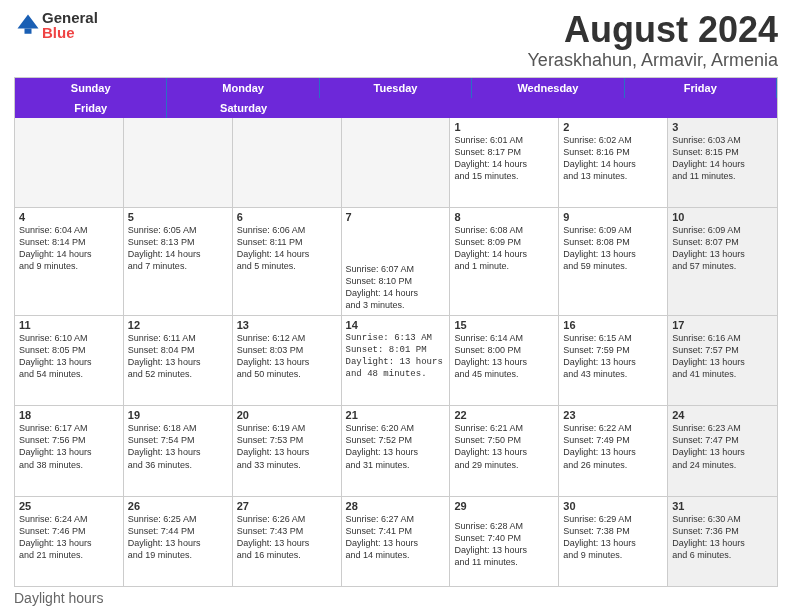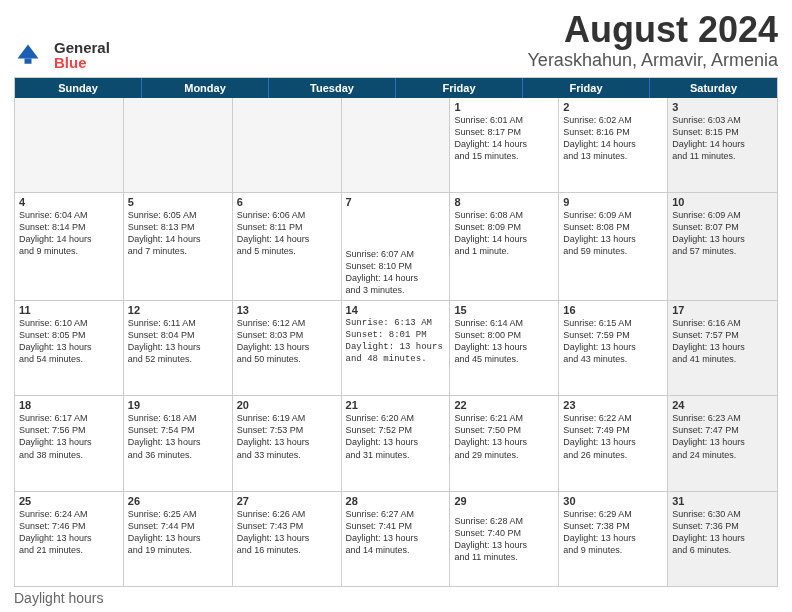--- a/index.html
+++ b/index.html
@@ -19,22 +19,21 @@
     }
     .header {
       display: flex;
       justify-content: space-between;
       align-items: flex-start;
       margin-bottom: 6px;
     }
     .logo {
       display: flex;
       align-items: center;
-      gap: 12px;
-      margin-top: 30px;
+      gap: 0;
     }
     .logo-text {
       display: flex;
       flex-direction: column;
       line-height: 1;
     }
     .logo-general {
       font-size: 15px;
       font-weight: bold;
       color: #333;
@@ -62,22 +61,22 @@
       color: #555;
     }
     .calendar {
       flex: 1;
       display: flex;
       flex-direction: column;
       border: 1px solid #ccc;
     }
     .cal-header {
       display: grid;
-      grid-template-columns: repeat(6, 1fr);
-      background: #0c4a6e;
+      grid-template-columns: repeat(5, 1fr);
+      background: #6d28d9;
     }
     .cal-header-cell {
       color: #fff;
       font-size: 11px;
       font-weight: bold;
       text-align: center;
       padding: 4px 2px;
       border-right: 1px solid #2a6fc4;
     }
     .cal-header-cell:last-child { border-right: none; }
@@ -142,20 +141,21 @@
       <div class="month-title">August 2024</div>
       <div class="location">Yeraskhahun, Armavir, Armenia</div>
     </div>
   </div>
 
   <div class="calendar">
     <div class="cal-header">
     <div class="cal-header-cell">Sunday</div>
         <div class="cal-header-cell">Monday</div>
         <div class="cal-header-cell">Tuesday</div>
+        <div class="cal-header-cell">Wednesday</div>
         <div class="cal-header-cell">Friday</div>
         <div class="cal-header-cell">Friday</div>
         <div class="cal-header-cell">Saturday</div>
       </div>
     <div class="cal-body">
     <div class="cal-row">
           <div class="cal-cell empty"></div>
           <div class="cal-cell empty"></div>
           <div class="cal-cell empty"></div>
           <div class="cal-cell empty"></div>

